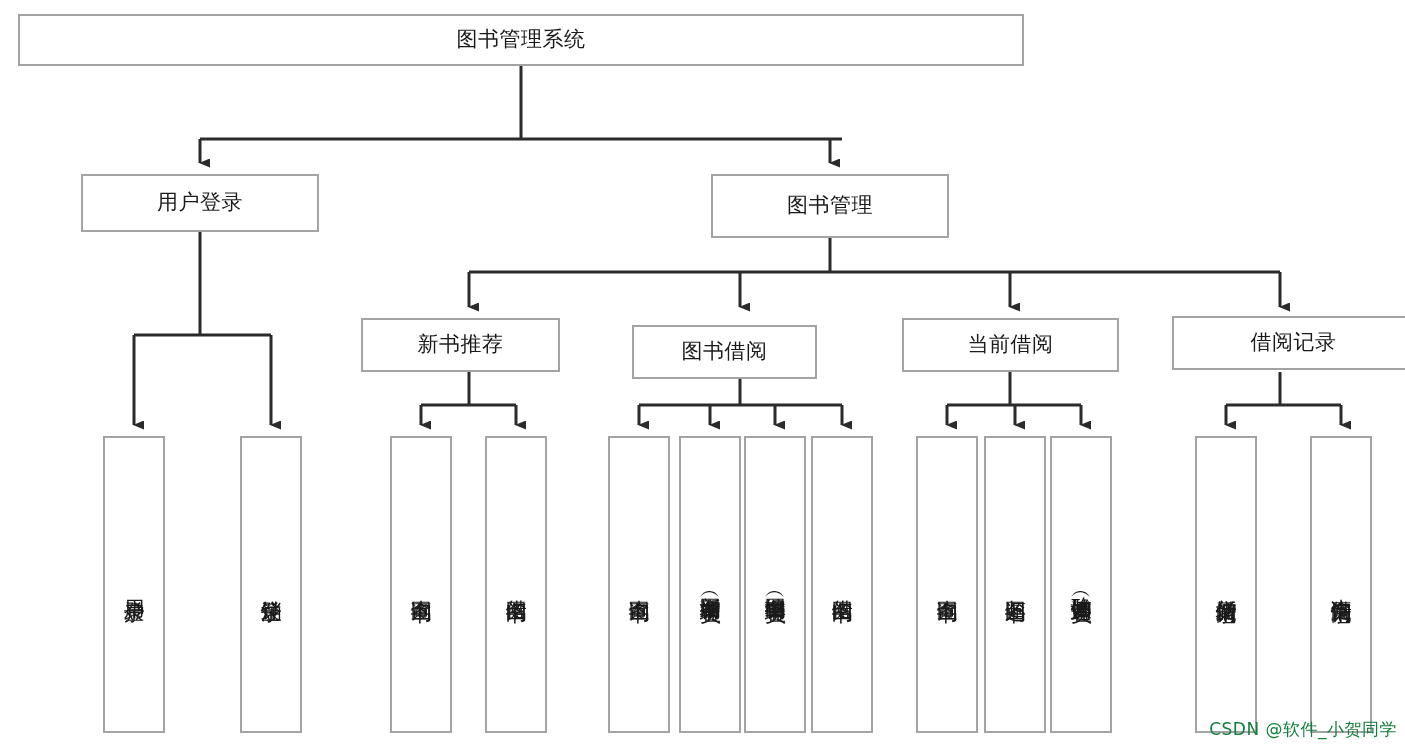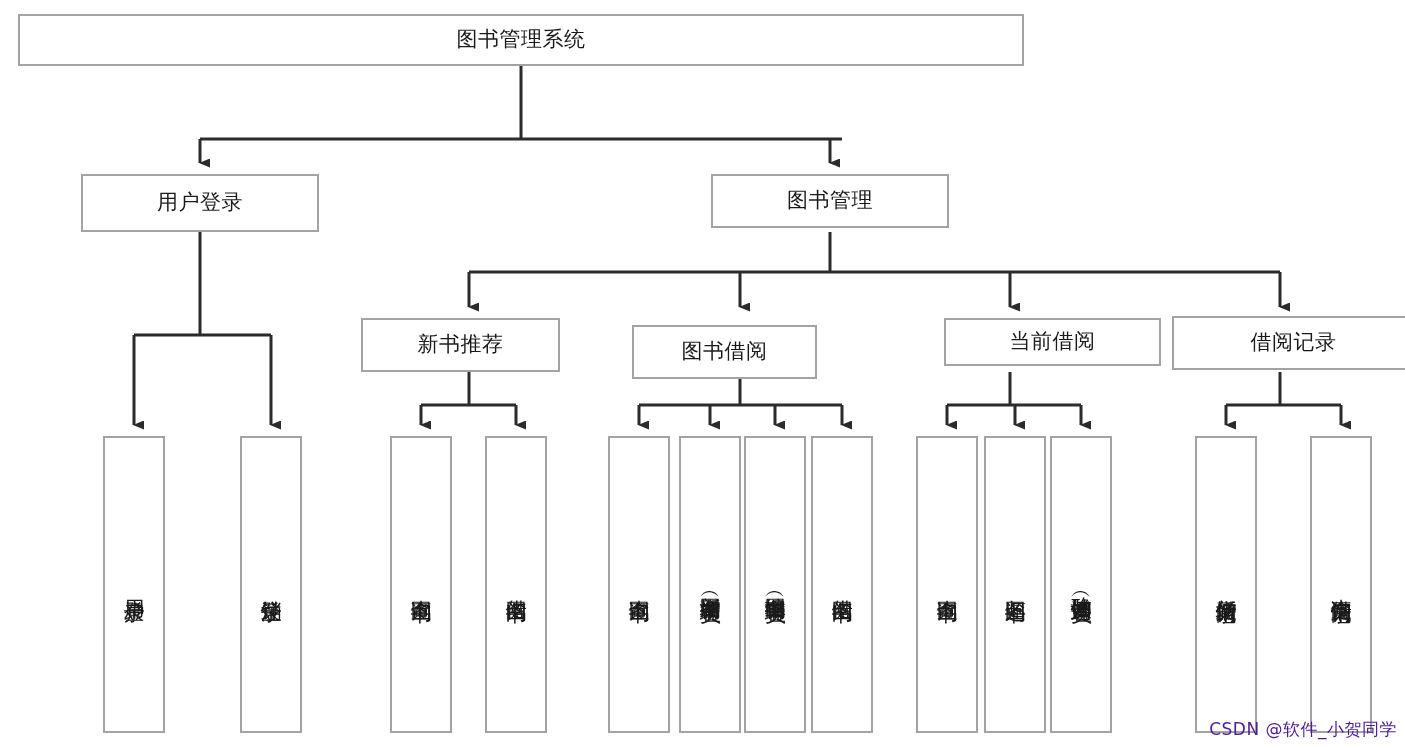--- a/index.html
+++ b/index.html
@@ -57,21 +57,21 @@
     text-orientation: upright;
     display: block;
     white-space: normal;
     max-height: 100%;
   }
   #watermark {
     position: absolute;
     right: 8px;
     bottom: 6px;
     font-size: 17px;
-    color: #4c1d95;
+    color: #15803d;
     z-index: 5;
     white-space: nowrap;
     letter-spacing: 0.5px;
   }
 </style>
 </head>
 <body>
 
 <div id="diagram">
 
@@ -125,31 +125,31 @@
     </g>
   </svg>
 
   <div class="node horiz" style="left:18px;top:14px;width:1006px;height:52px;">
     <span>图书管理系统</span>
   </div>
 
   <div class="node horiz" style="left:81px;top:174px;width:238px;height:58px;">
     <span>用户登录</span>
   </div>
-  <div class="node horiz" style="left:711px;top:174px;width:238px;height:54px;">
+  <div class="node horiz" style="left:711px;top:174px;width:238px;height:64px;">
     <span>图书管理</span>
   </div>
 
   <div class="node horiz" style="left:361px;top:318px;width:199px;height:54px;">
     <span>新书推荐</span>
   </div>
   <div class="node horiz" style="left:632px;top:325px;width:185px;height:54px;">
     <span>图书借阅</span>
   </div>
-  <div class="node horiz" style="left:902px;top:318px;width:217px;height:48px;margin-left:42px;">
+  <div class="node horiz" style="left:902px;top:318px;width:217px;height:54px;">
     <span>当前借阅</span>
   </div>
   <div class="node horiz" style="left:1172px;top:316px;width:243px;height:54px;">
     <span>借阅记录</span>
   </div>
 
   <div class="node vert" style="left:103px;top:436px;width:62px;height:297px;">
     <span class="vtext">用户登录</span>
   </div>
   <div class="node vert" style="left:240px;top:436px;width:62px;height:297px;">

